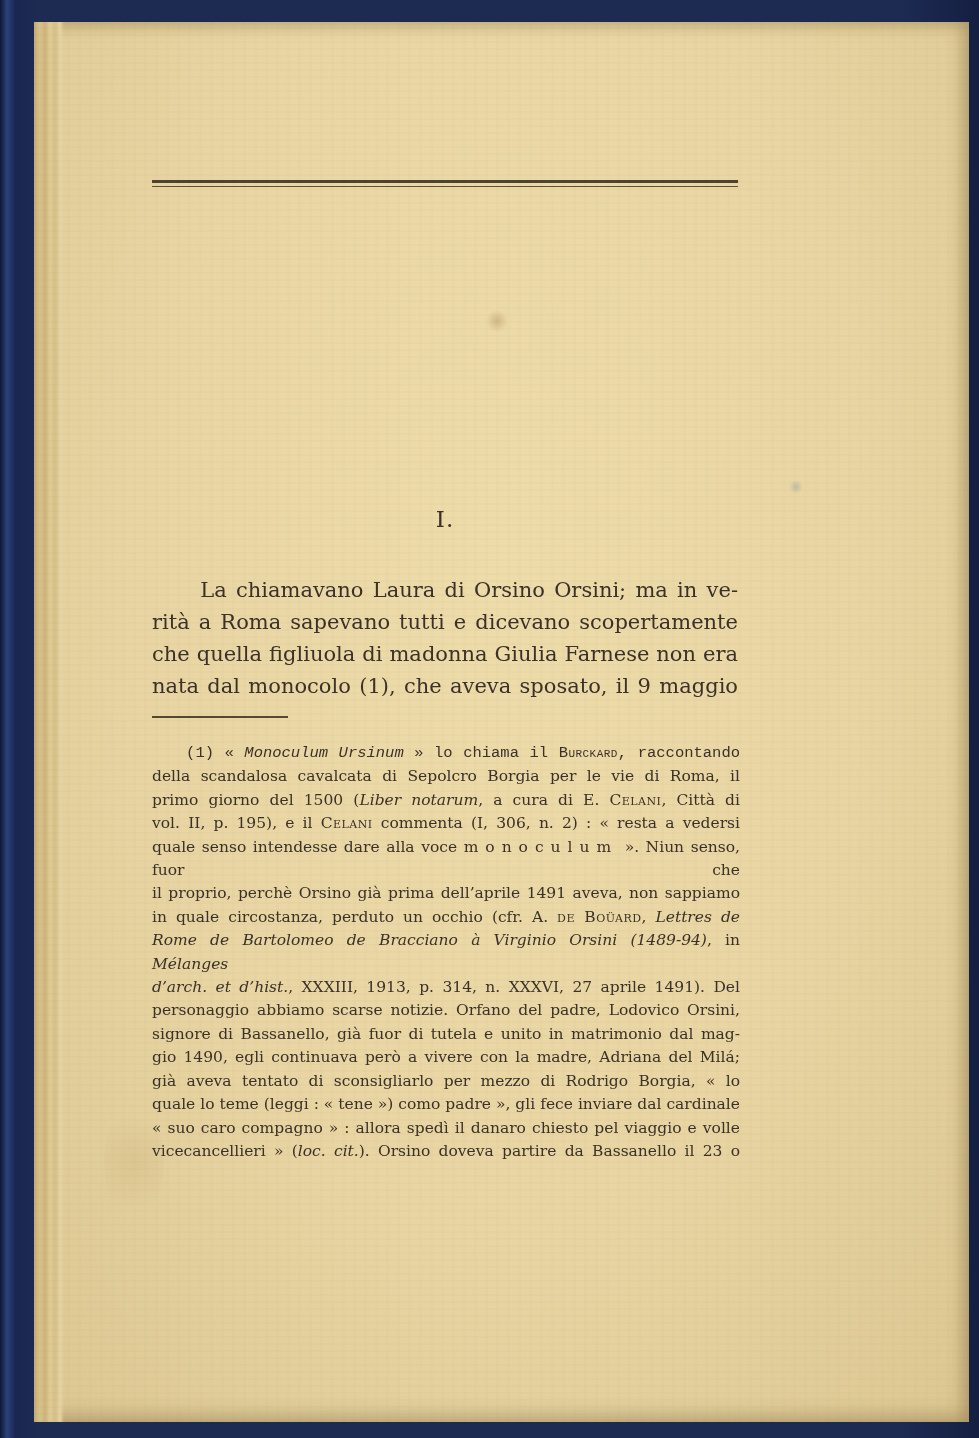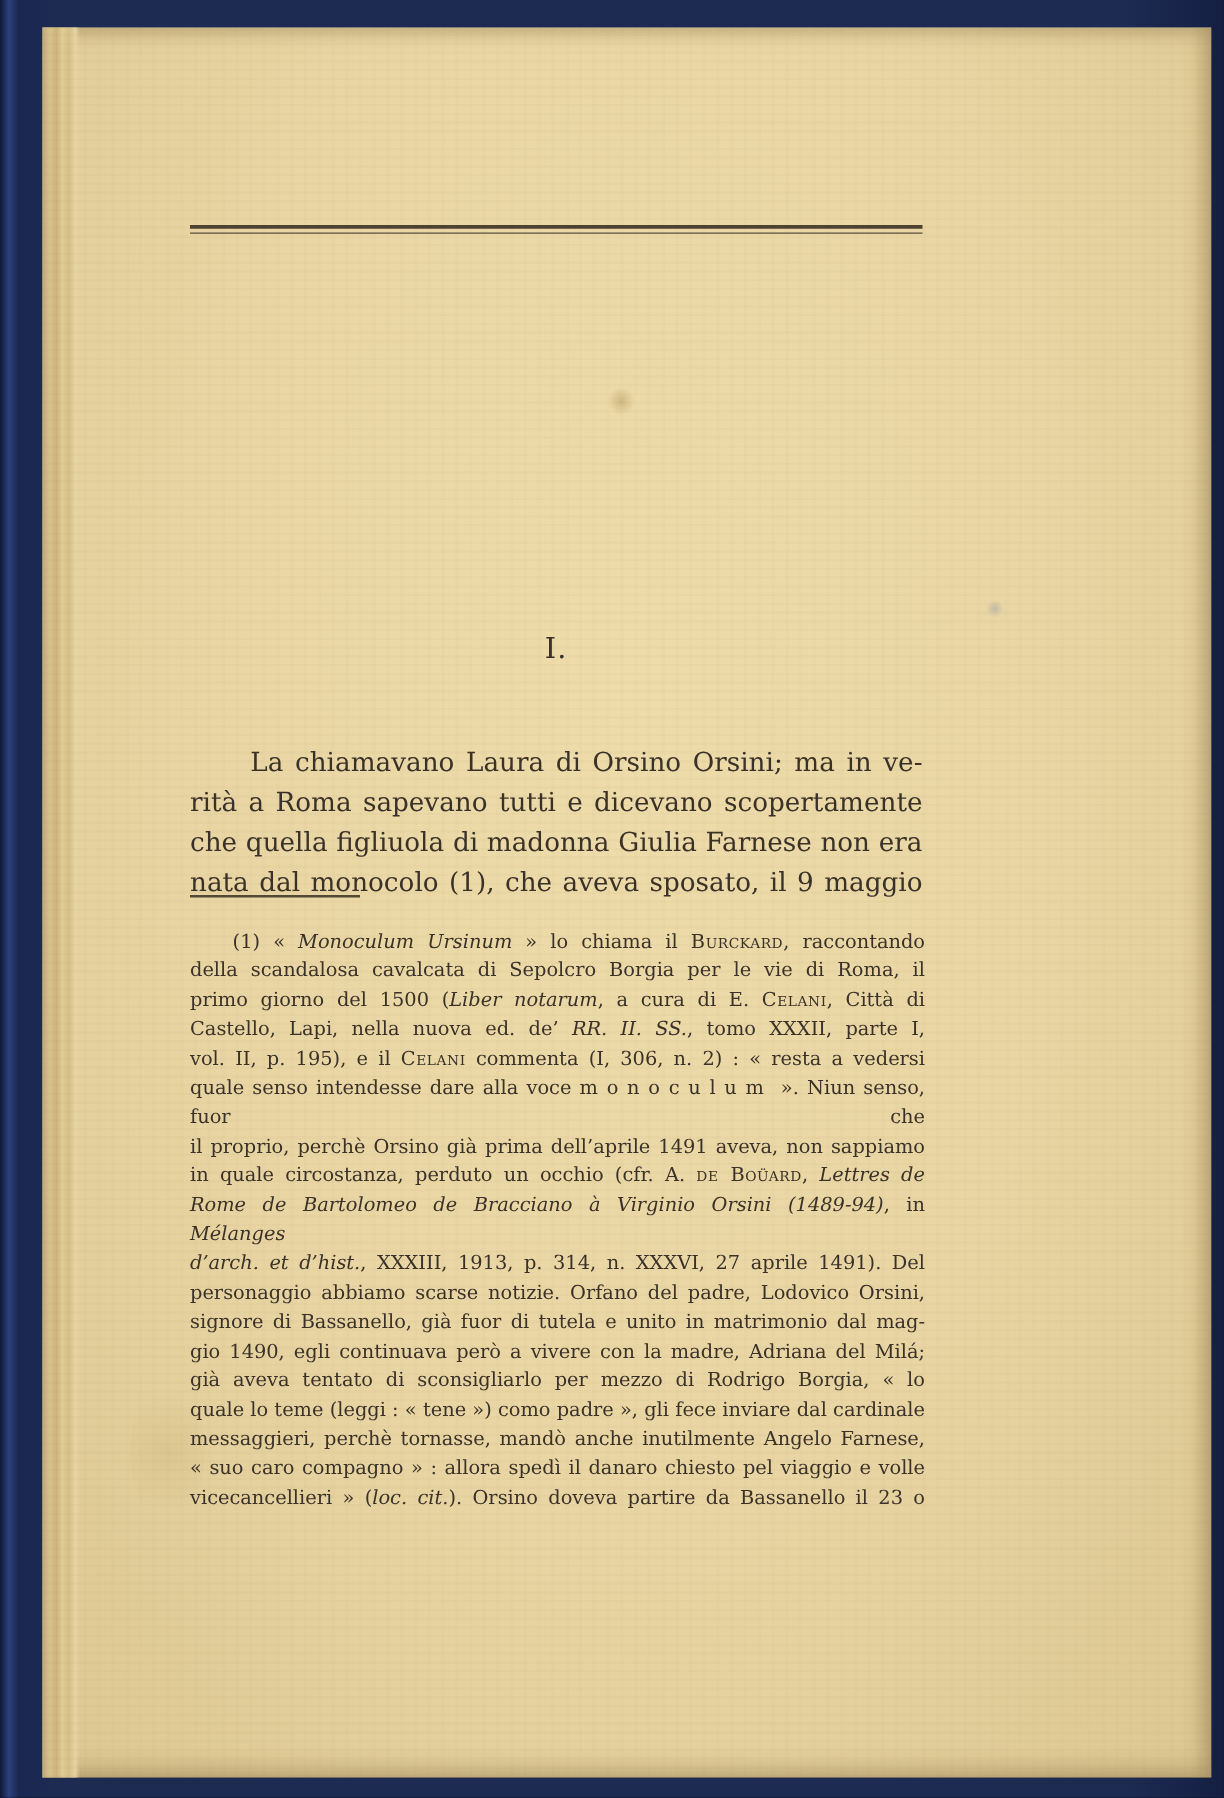--- a/index.html
+++ b/index.html
@@ -58,32 +58,32 @@
     position:absolute;top:158px;left:118px;width:586px;height:7px;
     border-top:3px solid rgba(44,36,24,.82);
     border-bottom:1.4px solid rgba(44,36,24,.75);
   }
   .section-heading{
     position:absolute;top:484px;left:118px;width:586px;margin:0;
     text-align:center;font-size:23px;font-weight:normal;letter-spacing:1px;
   }
   .para{
     position:absolute;top:552px;left:118px;width:586px;
-    font-size:21px;line-height:32px;margin-top:20px;
+    font-size:21px;line-height:32px;
   }
   .para .line:first-child{text-indent:2.3em;}
   .footnote-rule{
     position:absolute;top:694px;left:118px;width:136px;height:0;
     border-top:2px solid rgba(44,36,24,.8);
   }
   .footnote{
     position:absolute;top:720px;left:118px;width:588px;
     font-size:15.5px;line-height:23.4px;
   }
-  .footnote .line:first-child{text-indent:2.2em;}
+  .footnote .line:first-child{text-indent:2.2em;font-family:Liberation Mono, monospace;}
   .line{
     text-align:justify;
     -moz-text-align-last:justify;
     text-align-last:justify;
     white-space:normal;
   }
   .it{font-style:italic;}
   .sc{font-variant:small-caps;font-variant-caps:small-caps;letter-spacing:.03em;}
   .sp{letter-spacing:.45em;}
 </style>
@@ -108,30 +108,28 @@
         <div class="line"><span>che quella figliuola di madonna Giulia Farnese non era</span></div>
         <div class="line"><span>nata dal monocolo (1), che aveva sposato, il 9 maggio</span></div>
       </div>
 
     <div class="footnote-rule"></div>
 
     <div class="footnote">
         <div class="line"><span>(1) « </span><span class="it">Monoculum Ursinum</span><span> » lo chiama il </span><span class="sc">Burckard</span><span>, raccontando</span></div>
         <div class="line"><span>della scandalosa cavalcata di Sepolcro Borgia per le vie di Roma, il</span></div>
         <div class="line"><span>primo giorno del 1500 (</span><span class="it">Liber notarum</span><span>, a cura di E. </span><span class="sc">Celani</span><span>, Città di</span></div>
-        <div class="line"><span>Castello, Lapi, nella nuova ed. de’ </span><span class="it">RR. II. SS.</span><span>, tomo XXXII, parte I,</span></div>
         <div class="line"><span>vol. II, p. 195), e il </span><span class="sc">Celani</span><span> commenta (I, 306, n. 2) : « resta a vedersi</span></div>
         <div class="line"><span>quale senso intendesse dare alla voce </span><span class="sp">monoculum</span><span> ». Niun senso, fuor che</span></div>
         <div class="line"><span>il proprio, perchè Orsino già prima dell’aprile 1491 aveva, non sappiamo</span></div>
         <div class="line"><span>in quale circostanza, perduto un occhio (cfr. A. </span><span class="sc">de Boüard</span><span>, </span><span class="it">Lettres de</span></div>
         <div class="line"><span class="it">Rome de Bartolomeo de Bracciano à Virginio Orsini (1489-94)</span><span>, in </span><span class="it">Mélanges</span></div>
         <div class="line"><span class="it">d’arch. et d’hist.</span><span>, XXXIII, 1913, p. 314, n. XXXVI, 27 aprile 1491). Del</span></div>
         <div class="line"><span>personaggio abbiamo scarse notizie. Orfano del padre, Lodovico Orsini,</span></div>
         <div class="line"><span>signore di Bassanello, già fuor di tutela e unito in matrimonio dal mag-</span></div>
         <div class="line"><span>gio 1490, egli continuava però a vivere con la madre, Adriana del Milá;</span></div>
         <div class="line"><span>già aveva tentato di sconsigliarlo per mezzo di Rodrigo Borgia, « lo</span></div>
         <div class="line"><span>quale lo teme (leggi : « tene ») como padre », gli fece inviare dal cardinale</span></div>
-        <div class="line"><span>messaggieri, perchè tornasse, mandò anche inutilmente Angelo Farnese,</span></div>
         <div class="line"><span>« suo caro compagno » : allora spedì il danaro chiesto pel viaggio e volle</span></div>
         <div class="line"><span>vicecancellieri » (</span><span class="it">loc. cit.</span><span>). Orsino doveva partire da Bassanello il 23 o</span></div>
       </div>
   </div>
 </div>
 
 </body></html>

